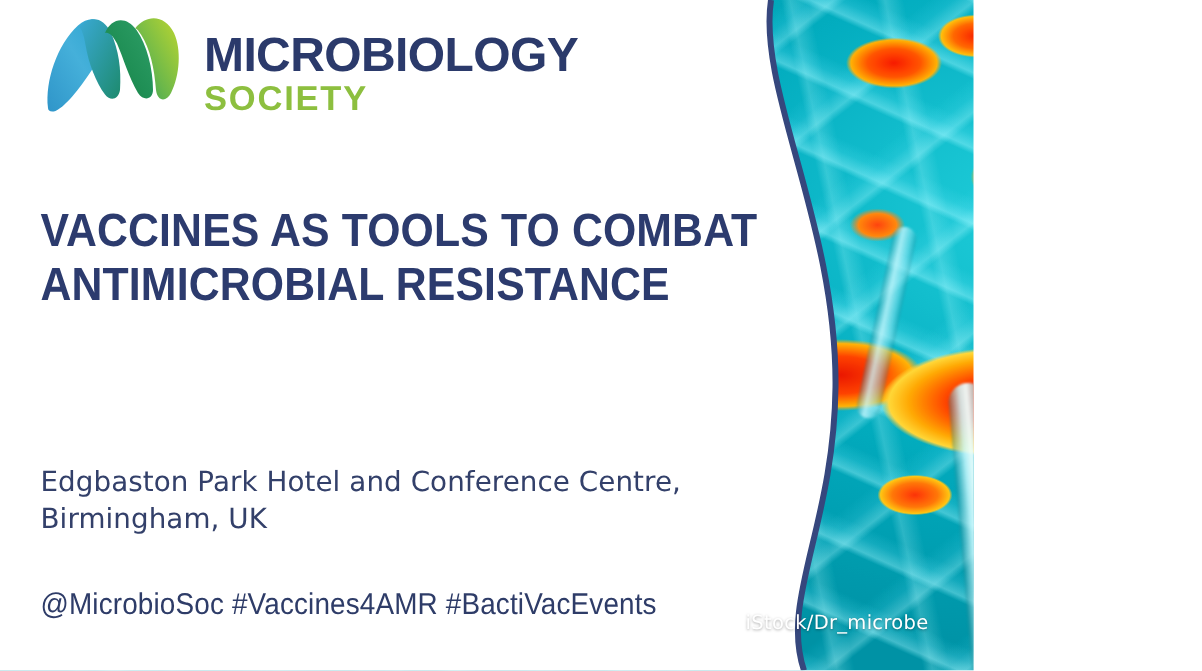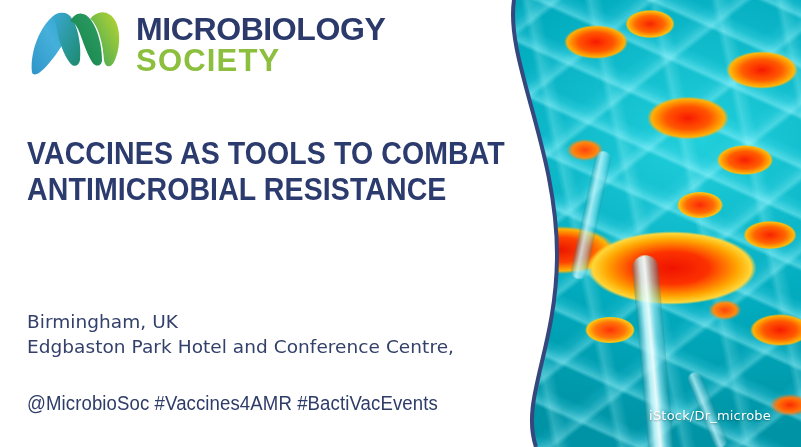--- a/index.html
+++ b/index.html
@@ -17,21 +17,21 @@
     height: 447px;
     overflow: hidden;
     background: #ffffff;
   }
 
   
   .image-panel {
     position: absolute;
     top: 0;
     left: 0;
-    width: 801px;
+    width: 649px;
     height: 447px;
     overflow: hidden;
   }
 
   .image-clip {
     position: absolute;
     top: 0;
     left: 0;
     width: 801px;
     height: 447px;
@@ -168,21 +168,21 @@
   .logo-word .l1 {
     font-family: "Liberation Sans", sans-serif;
     font-weight: bold;
     font-size: 32px;
     letter-spacing: -0.4px;
     color: #2b3a6b;
   }
   .logo-word .l2 {
     font-family: "Liberation Sans", sans-serif;
     font-weight: bold;
-    font-size: 31px;
+    font-size: 23px;
     letter-spacing: 1.2px;
     color: #8dbf3f;
     margin-top: 3px;
   }
 
   
   .headline {
     position: absolute;
     left: 27px;
     top: 136px;
@@ -317,20 +317,20 @@
       </div>
     </div>
 
     <div class="headline">
       <span class="hl-line">VACCINES AS TOOLS TO COMBAT</span>
       <span class="hl-line">ANTIMICROBIAL RESISTANCE</span>
     </div>
 
 
     <div class="venue">
+      <span>Edgbaston Park Hotel and Conference Centre,</span>
       <span>Birmingham, UK</span>
-      <span>Edgbaston Park Hotel and Conference Centre,</span>
     </div>
 
     <div class="social">@MicrobioSoc #Vaccines4AMR #BactiVacEvents</div>
 
   </div>
 </div>
 
 </body></html>

